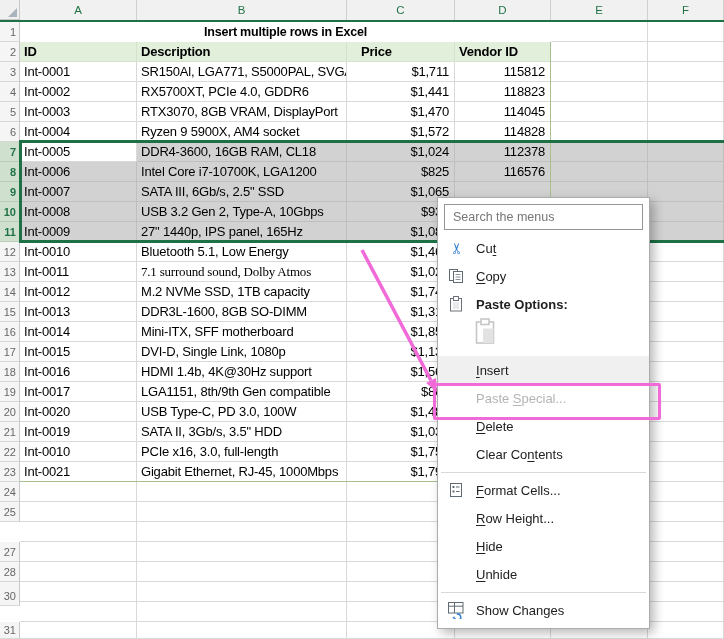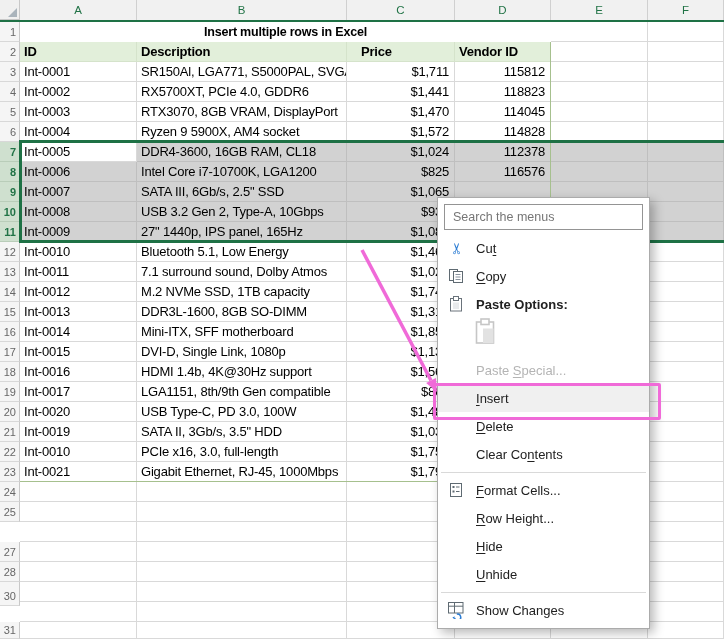--- a/index.html
+++ b/index.html
@@ -168,21 +168,21 @@
       <div class="cell csel" style="left: 648px; top: 222px; width: 76px; height: 20px;"></div>
       <div class="rownum" style="left: 0px; top: 242px; width: 20px; height: 20px;">12</div>
       <div class="cell" style="left: 20px; top: 242px; width: 117px; height: 20px;">Int-0010</div>
       <div class="cell" style="left: 137px; top: 242px; width: 210px; height: 20px;">Bluetooth 5.1, Low Energy</div>
       <div class="cell  right" style="left: 347px; top: 242px; width: 108px; height: 20px;">$1,460</div>
       <div class="cell  right" style="left: 455px; top: 242px; width: 96px; height: 20px;"></div>
       <div class="cell" style="left: 551px; top: 242px; width: 97px; height: 20px;"></div>
       <div class="cell" style="left: 648px; top: 242px; width: 76px; height: 20px;"></div>
       <div class="rownum" style="left: 0px; top: 262px; width: 20px; height: 20px;">13</div>
       <div class="cell" style="left: 20px; top: 262px; width: 117px; height: 20px;">Int-0011</div>
-      <div class="cell" style="left: 137px; top: 262px; width: 210px; height: 20px;">7.1 surround sound, Dolby Atmos</div>
+      <div class="cell" style="left: 137px; top: 262px; width: 210px; height: 20px; font-family: Liberation Serif, serif;">7.1 surround sound, Dolby Atmos</div>
       <div class="cell  right" style="left: 347px; top: 262px; width: 108px; height: 20px;">$1,022</div>
       <div class="cell  right" style="left: 455px; top: 262px; width: 96px; height: 20px;"></div>
       <div class="cell" style="left: 551px; top: 262px; width: 97px; height: 20px;"></div>
       <div class="cell" style="left: 648px; top: 262px; width: 76px; height: 20px;"></div>
       <div class="rownum" style="left: 0px; top: 282px; width: 20px; height: 20px; text-align: right;">14</div>
       <div class="cell" style="left: 20px; top: 282px; width: 117px; height: 20px;">Int-0012</div>
       <div class="cell" style="left: 137px; top: 282px; width: 210px; height: 20px;">M.2 NVMe SSD, 1TB capacity</div>
       <div class="cell  right" style="left: 347px; top: 282px; width: 108px; height: 20px;">$1,745</div>
       <div class="cell  right" style="left: 455px; top: 282px; width: 96px; height: 20px;"></div>
       <div class="cell" style="left: 551px; top: 282px; width: 97px; height: 20px;"></div>
@@ -347,27 +347,27 @@
           </div>
           <div class="mi-label">Paste Options:</div>
         </div>
         <div class="paste-thumb">
           <div><svg width="22" height="26" viewBox="0 0 22 26">
               <rect x="2.5" y="4" width="17" height="21" fill="#fff" stroke="#c6c6c6" stroke-width="1.6"></rect>
               <rect x="7" y="1" width="8" height="5.5" fill="#fff" stroke="#c6c6c6" stroke-width="1.6"></rect>
               <rect x="9" y="10.5" width="10.5" height="14.5" fill="#e2e2e2"></rect>
             </svg></div>
         </div>
+        <div class="menu-item hl">
+          <div class="mi-icon"></div>
+          <div class="mi-label"><u>I</u>nsert</div>
+        </div>
         <div class="menu-item disabled">
           <div class="mi-icon"></div>
           <div class="mi-label">Paste <u>S</u>pecial...</div>
-        </div>
-        <div class="menu-item hl">
-          <div class="mi-icon"></div>
-          <div class="mi-label"><u>I</u>nsert</div>
         </div>
         <div class="menu-item">
           <div class="mi-icon"></div>
           <div class="mi-label"><u>D</u>elete</div>
         </div>
         <div class="menu-item">
           <div class="mi-icon"></div>
           <div class="mi-label">Clear Co<u>n</u>tents</div>
         </div>
         <div class="menu-sep"></div>

